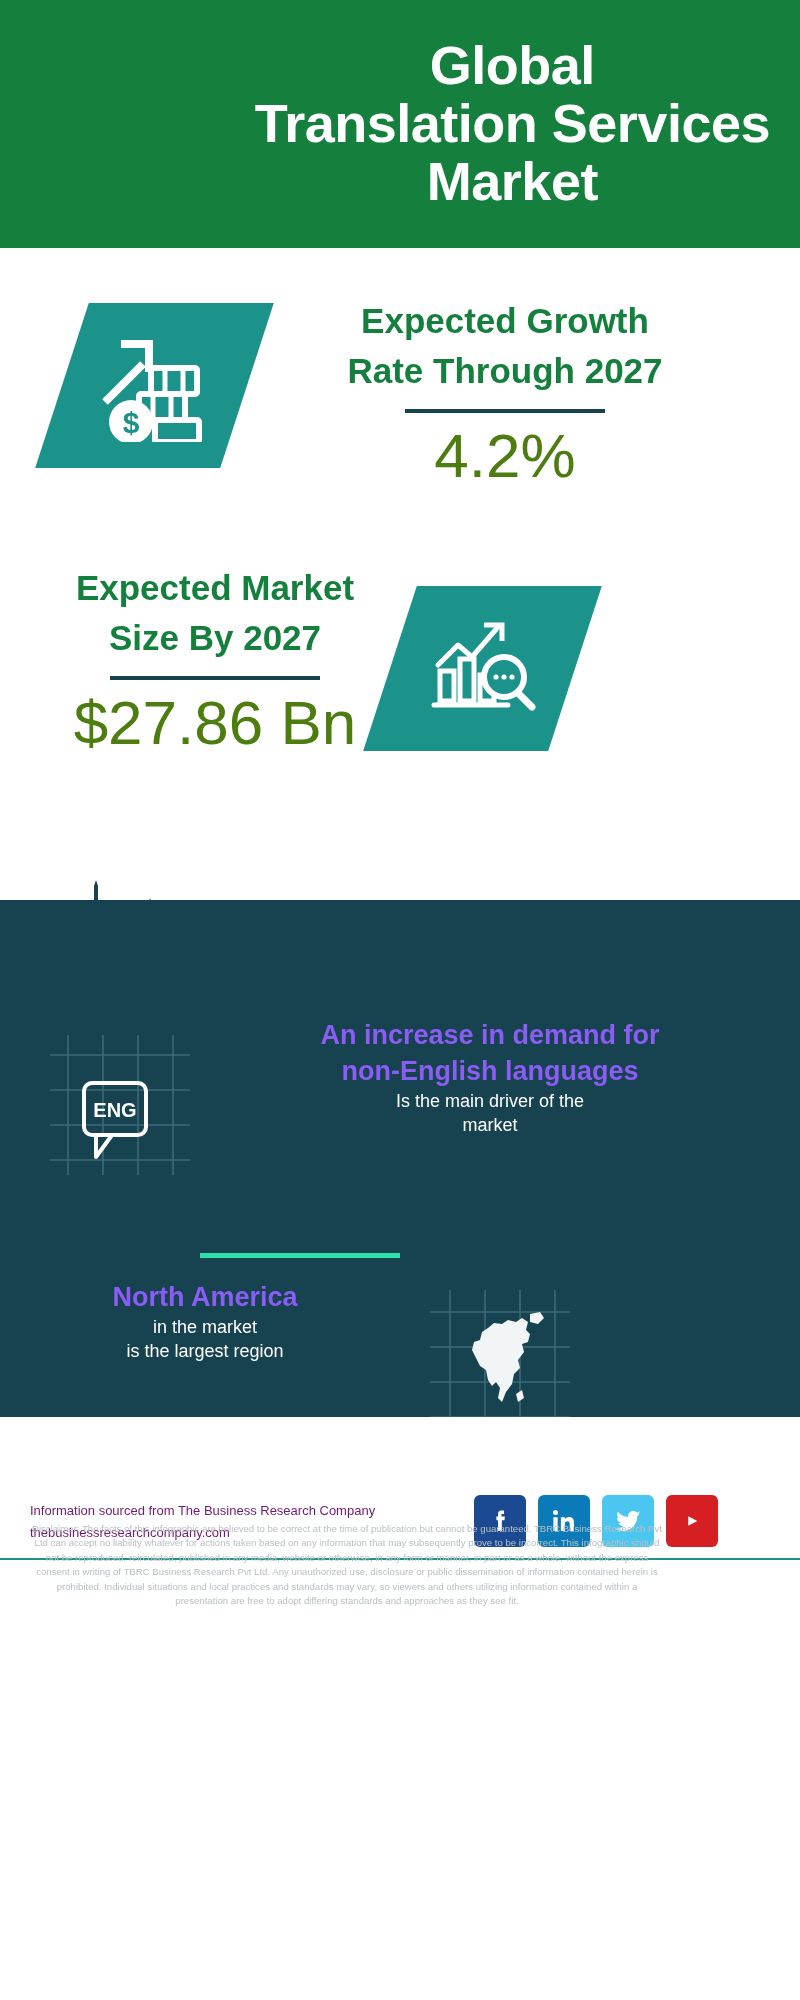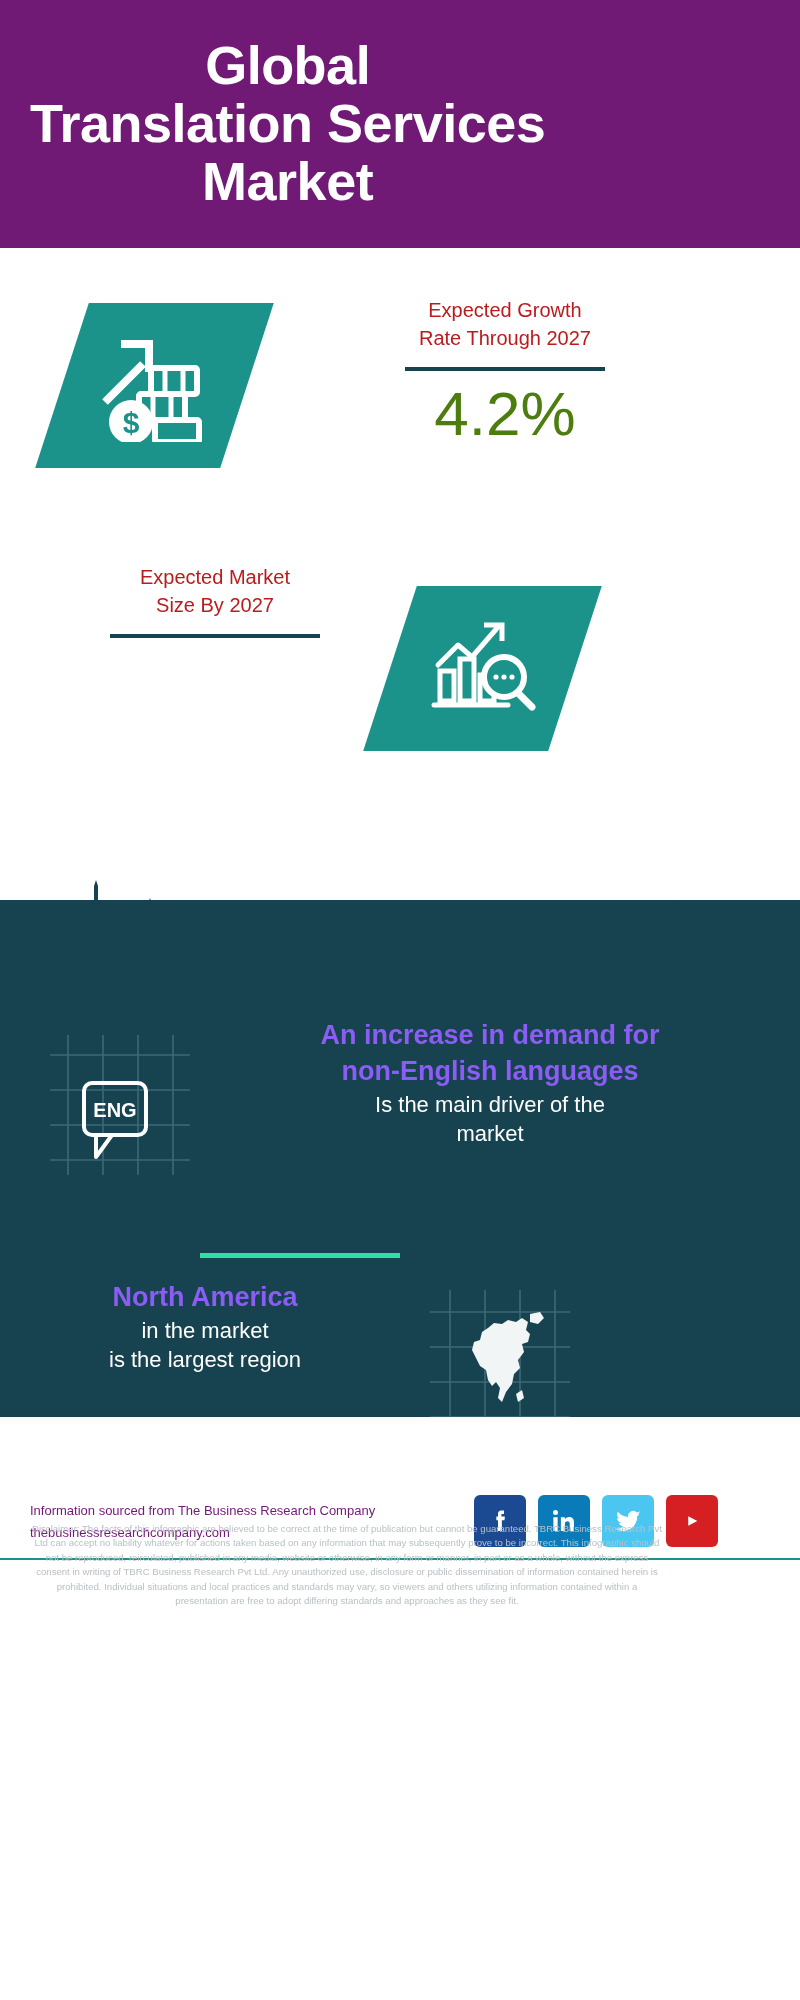--- a/index.html
+++ b/index.html
@@ -8,22 +8,22 @@
     background:#ffffff;
     font-family:"Liberation Sans", sans-serif;
     overflow:hidden;
     position:relative;
   }
   .page{width:800px;height:2000px;position:relative;}
 
   
   .header{
     position:absolute;left:0;top:0;width:800px;height:248px;
-    background:#701a75;
-    display:flex;align-items:center;justify-content:flex-start;
+    background:#15803d;
+    display:flex;align-items:center;justify-content:flex-end;
   }
   .header-title{
     color:#ffffff;
     font-size:54px;
     font-weight:bold;
     line-height:1.07;
     text-align:center;
     letter-spacing:-0.5px;
     padding:0 30px;
     font-family:"Liberation Sans", sans-serif;
@@ -46,21 +46,21 @@
     transform:skewX(18deg);
     display:flex;align-items:center;justify-content:center;
   }
 
   
   .stat1-icon{left:62px;top:55px;width:185px;height:165px;}
   .stat1-text{
     position:absolute;left:270px;top:48px;width:470px;text-align:center;
   }
   .stat-label{
-    color:#b91c1c;font-size:20px;font-weight:normal;line-height:1.42;
+    color:#15803d;font-size:35px;font-weight:bold;line-height:1.42;
   }
   .stat-rule{
     width:200px;height:4px;background:#17424f;margin:14px auto 10px auto;
   }
   .stat-value{
     color:#4d7c0f;font-size:62px;font-weight:normal;line-height:1.05;
   }
 
   
   .stat2-icon{left:390px;top:338px;width:185px;height:165px;}
@@ -88,21 +88,21 @@
   .grid-tile{
     position:absolute;
     overflow:hidden;
   }
   .driver-grid{left:50px;top:17px;width:140px;height:140px;}
   .na-grid{left:430px;top:10px;width:140px;height:140px;}
   .driver-text{
     position:absolute;left:200px;top:0px;width:580px;text-align:center;
   }
   .hl{color:#8b5cf6;font-size:27px;font-weight:bold;line-height:1.33;}
-  .sub{color:#ffffff;font-size:22px;line-height:1.33;}
+  .sub{color:#ffffff;font-size:18px;line-height:1.33;}
 
   
   .mid-rule{
     position:absolute;left:200px;top:1253px;width:200px;height:5px;
     background:#2ee0a8;
   }
 
   
   .na-row{
     position:absolute;left:0;top:1280px;width:800px;height:150px;
@@ -193,20 +193,21 @@
       <div class="stat-rule"></div>
       <div class="stat-value">4.2%</div>
     </div>
 
     <div class="stat2-text">
       <div class="stat-label">
         <div>Expected Market</div>
         <div>Size By 2027</div>
       </div>
       <div class="stat2-rule"></div>
+      <div class="stat-value">$27.86 Bn</div>
     </div>
 
     <div class="para stat2-icon">
       <div class="para-inner">
         <svg width="118" height="108" viewBox="0 0 118 108">
 
           <path d="M14 50 L34 30 L48 42 L74 12" stroke="#ffffff" stroke-width="5" fill="none" stroke-linecap="round" stroke-linejoin="round"></path>
           <path d="M60 10 L78 10 L78 26" stroke="#ffffff" stroke-width="5" fill="none"></path>
 
           <rect x="16" y="56" width="14" height="30" fill="none" stroke="#ffffff" stroke-width="5"></rect>

